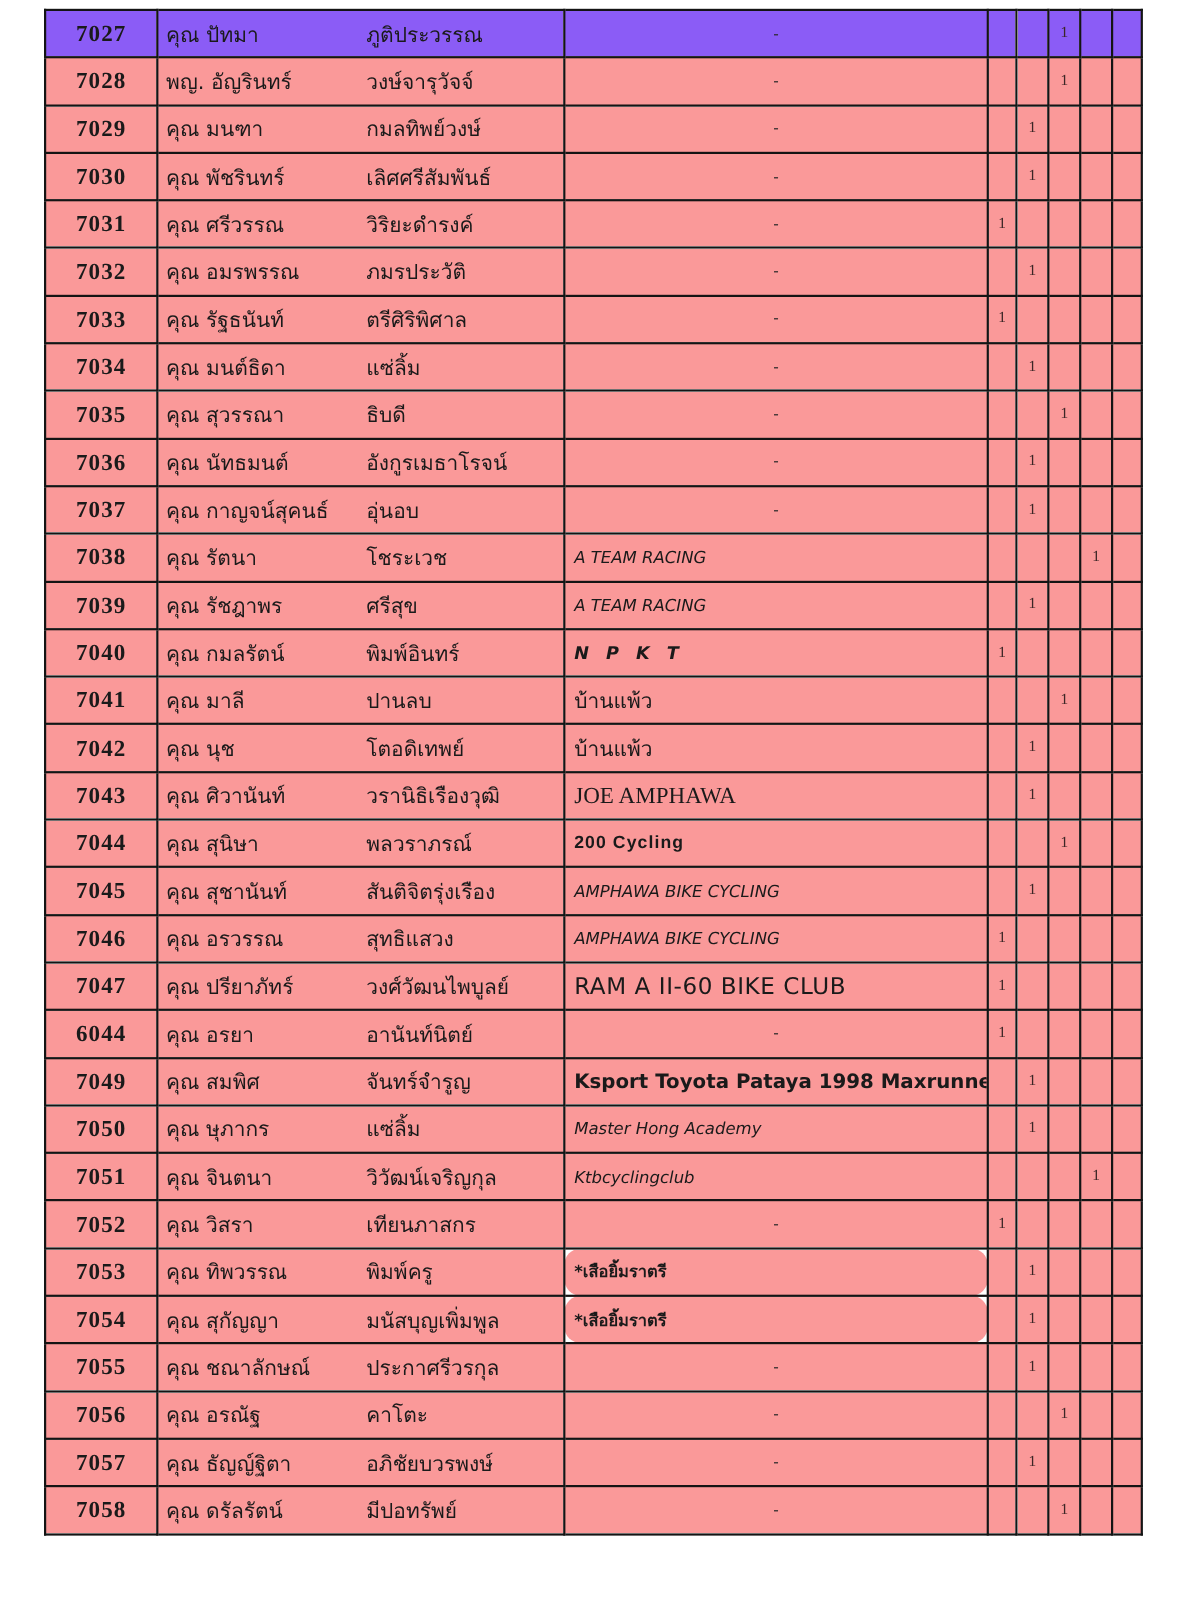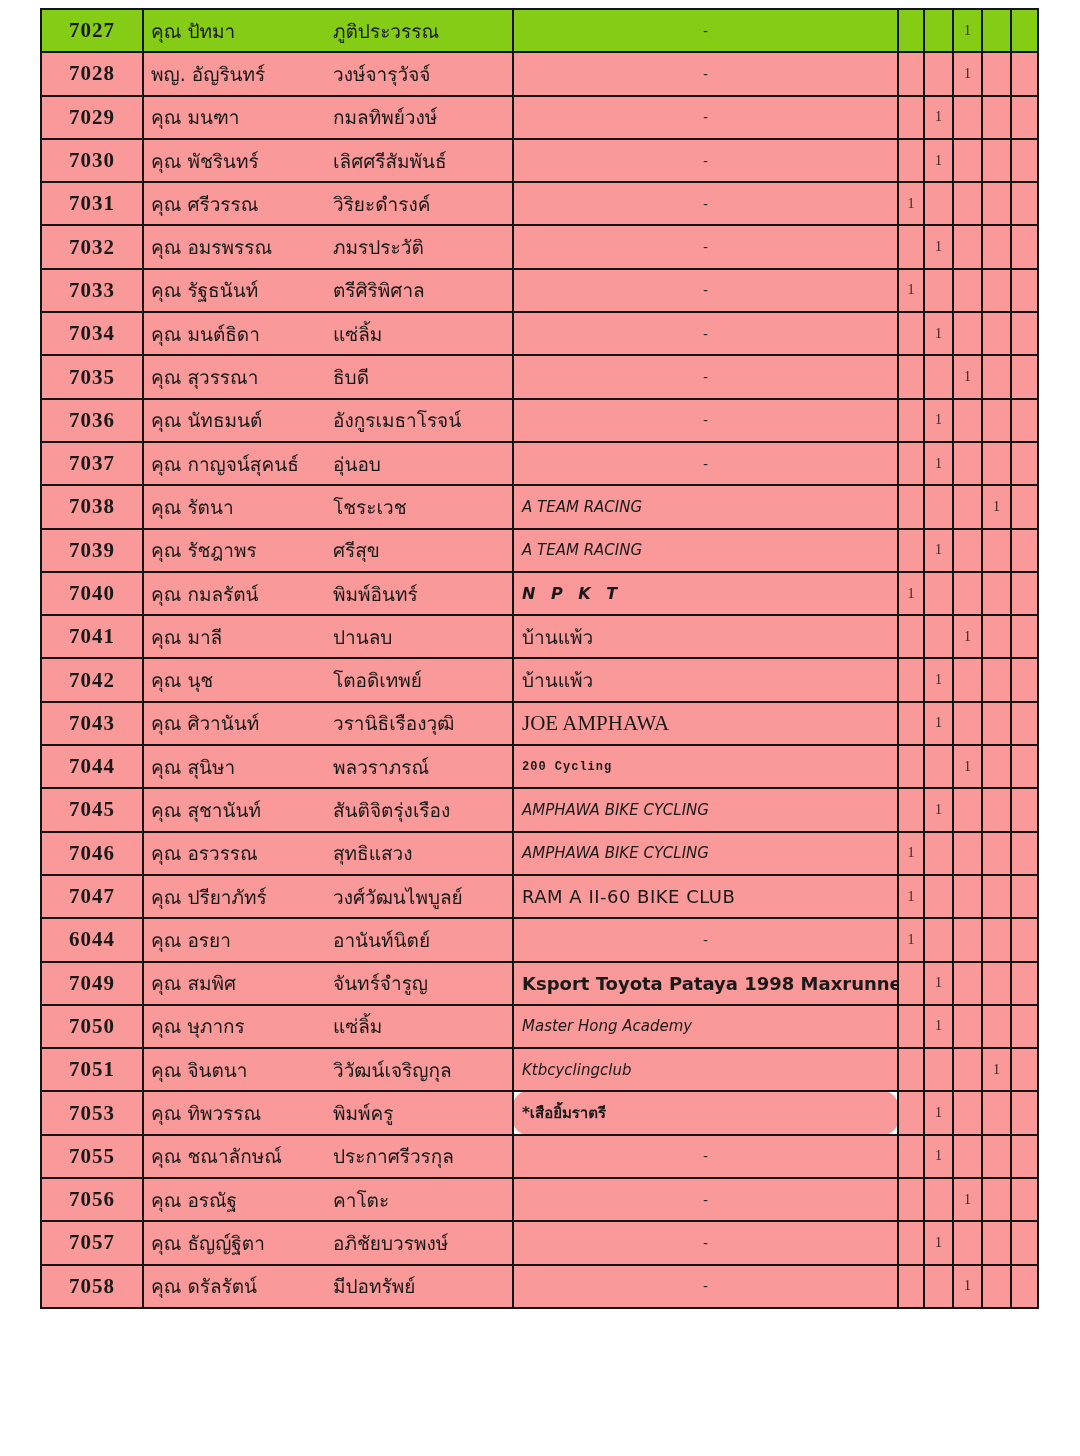--- a/index.html
+++ b/index.html
@@ -36,22 +36,22 @@
     width:182px;flex:0 0 182px;overflow:hidden;
     font-size:19px;
   }
   td.name .last{font-size:19px;}
   td.team{padding-left:8px;font-size:15px;}
   td.team.t-dash{text-align:center;padding-left:0;font-size:14px;color:#2a2a2a;}
   td.team.t-italic{font-style:italic;font-size:15px;}
   td.team.t-bis{font-weight:bold;font-style:italic;letter-spacing:5px;font-size:16px;}
   td.team.t-thai{font-size:19px;}
   td.team.t-serif{font-family:"Liberation Serif",serif;font-size:21px;}
-  td.team.t-mono{font-family:Liberation Mono, monospace;font-weight:600;font-size:12px;letter-spacing:1px;}
-  td.team.t-large{font-size:18px;letter-spacing:0.5px;}
+  td.team.t-mono{font-family:Liberation Sans, sans-serif;font-weight:600;font-size:16px;letter-spacing:1px;}
+  td.team.t-large{font-size:21px;letter-spacing:0.5px;}
   td.team.t-bold{font-weight:bold;font-size:18px;}
   td.team.t-thai-bold{font-weight:bold;font-size:15px;border-radius:15px;}
   td.mark{
     text-align:center;
     font-family:"Liberation Serif",serif;
     font-size:14px;color:#3b2626;
   }
 </style>
 </head>
 <body>
@@ -62,21 +62,21 @@
       <col class="c-id">
         <col class="c-name">
         <col class="c-team">
       <col class="c-m1">
         <col class="c-m2">
         <col class="c-m3">
         <col class="c-m4">
         <col class="c-m5">
     </colgroup>
     <tbody>
-        <tr style="background: #84cc16;">
+        <tr style="background: #8b5cf6;">
           <td class="id">7027</td>
           <td class="name">
             <div class="inner">
               <span class="first">คุณ ปัทมา</span>
               <span class="last">ภูติประวรรณ</span>
             </div>
           </td>
           <td class="team t-dash">-</td>
           <td class="mark"></td>
           <td class="mark"></td>
@@ -438,25 +438,55 @@
             </div>
           </td>
           <td class="team t-italic">Ktbcyclingclub</td>
           <td class="mark"></td>
           <td class="mark"></td>
           <td class="mark"></td>
           <td class="mark">1</td>
           <td class="mark"></td>
         </tr>
         <tr style="background: rgb(250, 153, 153);">
+          <td class="id">7052</td>
+          <td class="name">
+            <div class="inner">
+              <span class="first">คุณ วิสรา</span>
+              <span class="last">เทียนภาสกร</span>
+            </div>
+          </td>
+          <td class="team t-dash">-</td>
+          <td class="mark">1</td>
+          <td class="mark"></td>
+          <td class="mark"></td>
+          <td class="mark"></td>
+          <td class="mark"></td>
+        </tr>
+        <tr style="background: rgb(250, 153, 153);">
           <td class="id">7053</td>
           <td class="name">
             <div class="inner">
               <span class="first">คุณ ทิพวรรณ</span>
               <span class="last">พิมพ์ครู</span>
+            </div>
+          </td>
+          <td class="team t-thai-bold">*เสือยิ้มราตรี</td>
+          <td class="mark"></td>
+          <td class="mark">1</td>
+          <td class="mark"></td>
+          <td class="mark"></td>
+          <td class="mark"></td>
+        </tr>
+        <tr style="background: rgb(250, 153, 153);">
+          <td class="id">7054</td>
+          <td class="name">
+            <div class="inner">
+              <span class="first">คุณ สุกัญญา</span>
+              <span class="last">มนัสบุญเพิ่มพูล</span>
             </div>
           </td>
           <td class="team t-thai-bold">*เสือยิ้มราตรี</td>
           <td class="mark"></td>
           <td class="mark">1</td>
           <td class="mark"></td>
           <td class="mark"></td>
           <td class="mark"></td>
         </tr>
         <tr style="background: rgb(250, 153, 153);">

